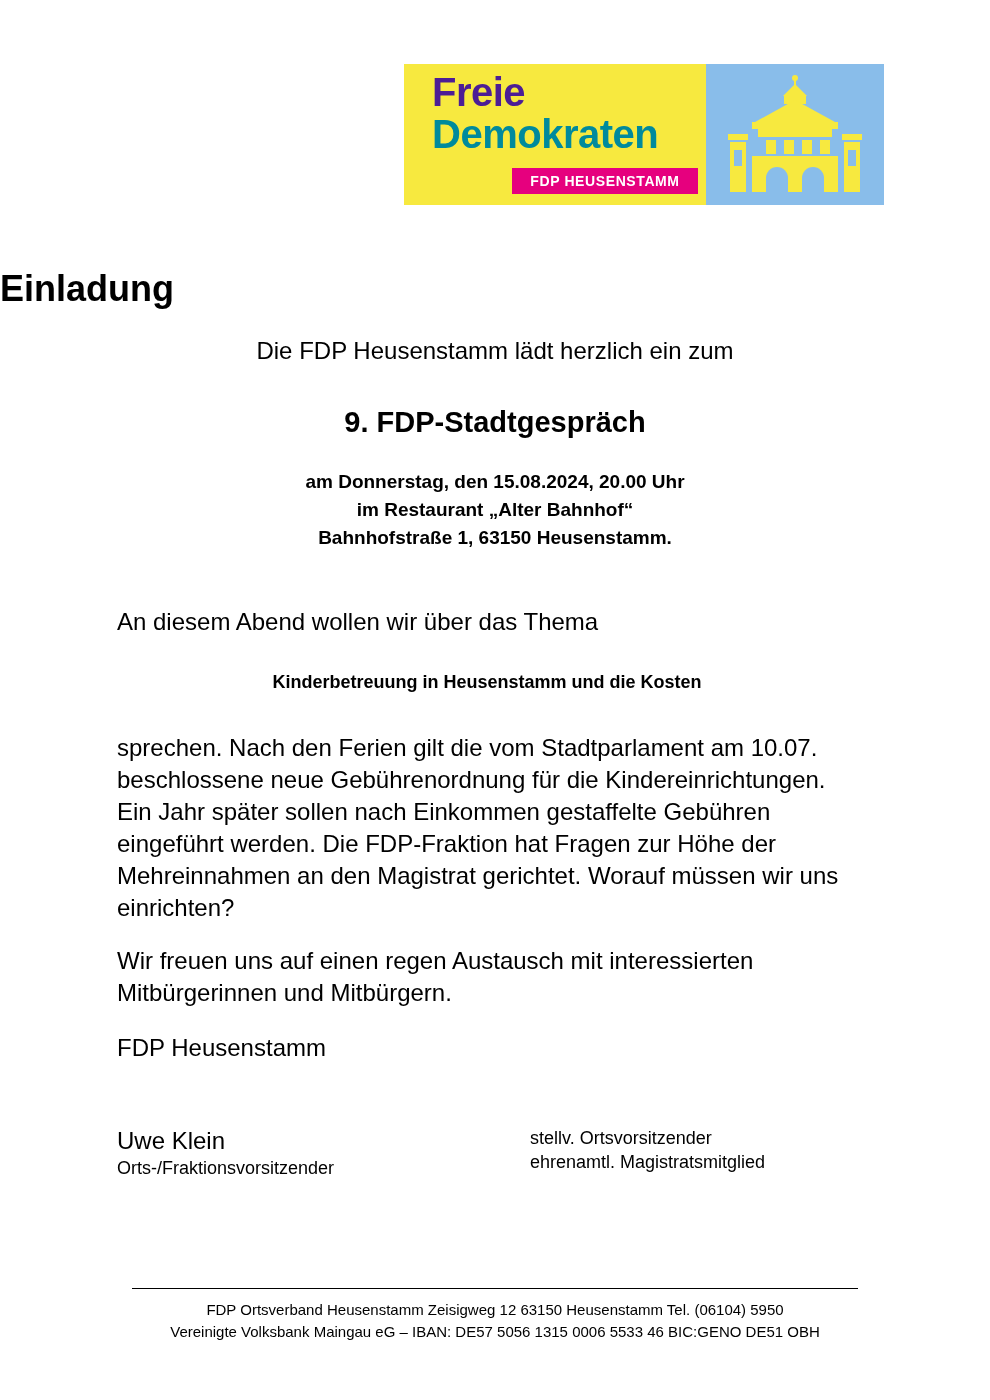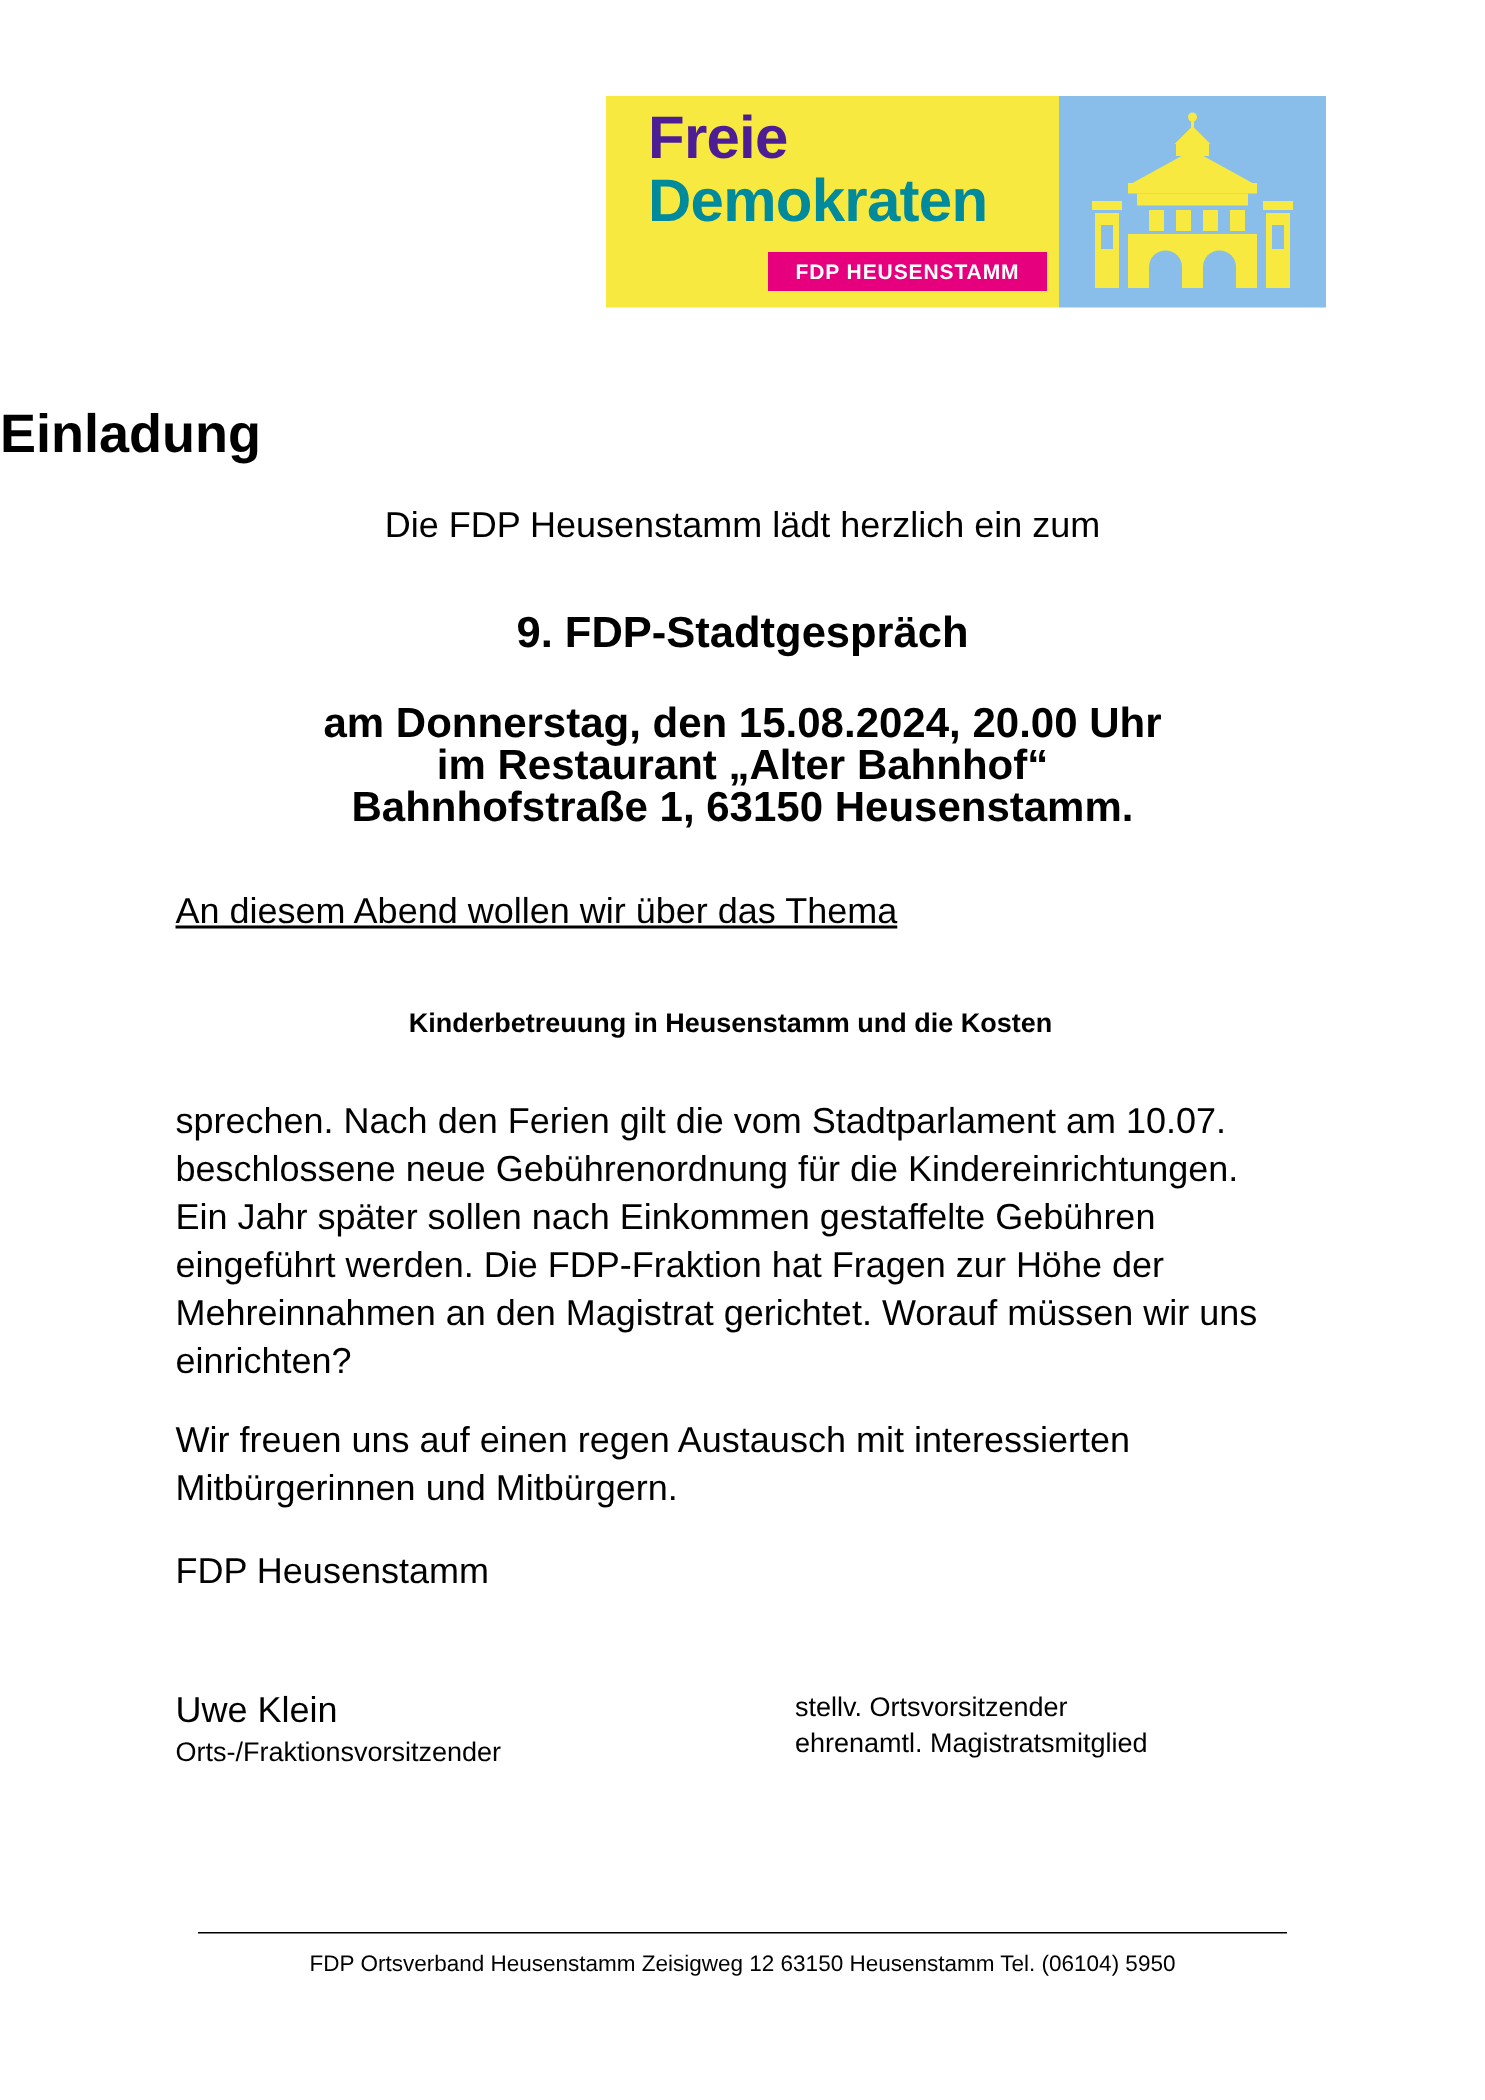--- a/index.html
+++ b/index.html
@@ -103,33 +103,33 @@
     width: 100%;
     text-align: center;
     font-size: 29px;
     font-weight: bold;
   }
   .event-details {
     position: absolute;
     top: 468px;
     width: 100%;
     text-align: center;
-    font-size: 28px;
+    font-size: 19px;
     font-weight: bold;
     line-height: 28px;
   }
 
   .para {
     position: absolute;
     left: 117px;
     width: 740px;
     font-size: 24px;
     line-height: 32px;
   }
-  .p-intro { top: 592px; text-decoration: underline; }
+  .p-intro { top: 606px; }
   .topic {
     position: absolute;
     top: 672px;
     left: 117px;
     width: 740px;
     text-align: center;
     font-size: 18px;
     font-weight: bold;
   }
   .p-main { top: 732px; }
@@ -251,15 +251,16 @@
   </div>
 
   <div class="sig sig-right">
     <div class="sig-role">stellv. Ortsvorsitzender</div>
     <div class="sig-role">ehrenamtl. Magistratsmitglied</div>
   </div>
 
   <div class="footer">
     <div class="rule"></div>
     <span class="footer-line">FDP Ortsverband Heusenstamm  Zeisigweg 12  63150 Heusenstamm Tel. (06104) 5950</span>
+    <span class="footer-line">Vereinigte Volksbank Maingau eG – IBAN: DE57 5056 1315 0006 5533 46  BIC:GENO DE51 OBH</span>
   </div>
 
 </div>
 
 </body></html>

